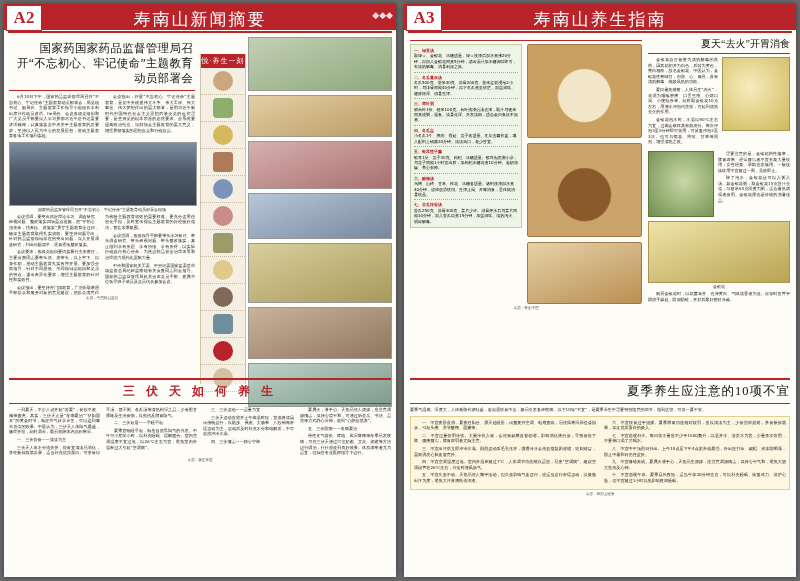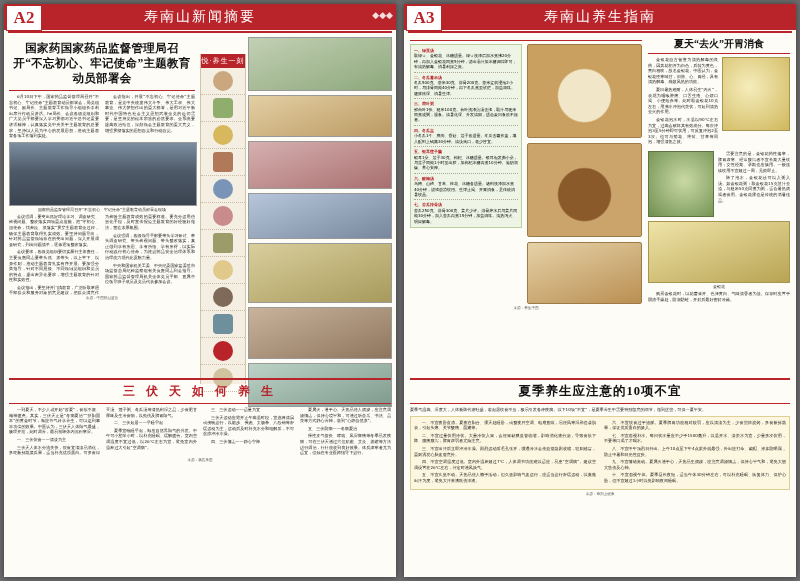--- a/index.html
+++ b/index.html
@@ -5,25 +5,25 @@
   html,body{margin:0;padding:0;background:#6d6d6d;}
   body{width:800px;height:581px;overflow:hidden;font-family:"DejaVu Sans","Liberation Sans",sans-serif;}
   .page{position:absolute;background:#fdfcf7;box-shadow:0 0 6px rgba(0,0,0,.5);}
   
   #pageA2{left:4px;top:4px;width:392px;height:573px;}
   #pageA3{left:404px;top:4px;width:392px;height:573px;}
 
   .masthead{position:relative;height:26px;background:#b9232a;color:#fff;}
   .mast-label{position:absolute;left:2px;top:1px;width:34px;height:24px;background:#fff;color:#b9232a;
      font-weight:bold;font-size:17px;line-height:24px;text-align:center;border:1px solid #b9232a;font-family:"Liberation Serif",serif;}
-  .mast-title{position:absolute;left:0;right:0;top:4px;text-align:center;font-size:14px;letter-spacing:2px;font-family:"DejaVu Sans",sans-serif;}
+  .mast-title{position:absolute;left:0;right:0;top:4px;text-align:center;font-size:17px;letter-spacing:2px;font-family:"DejaVu Sans",sans-serif;}
   .mast-deco{position:absolute;right:3px;top:6px;font-size:9px;opacity:.85;}
 
   .redline{height:2px;background:#b9232a;margin:1px 4px 0 4px;}
-  .headline{font-family:"Liberation Serif",serif;font-weight:bold;text-align:center;color:#111;}
+  .headline{font-family:"Liberation Serif",serif;font-weight:normal;text-align:right;color:#111;}
 
   .h-main{font-size:11.5px;line-height:15px;margin:4px 2px 4px 2px;letter-spacing:.3px;}
   .body-text{font-size:4.1px;line-height:5.6px;text-align:justify;color:#1a1a1a;
      font-family:"DejaVu Sans",sans-serif;}
   .body-text p{margin:0 0 2px 0;text-indent:8px;}
 
   .photo{background:#5d6a78;border:1px solid #999;}
   .photo.meeting{background:linear-gradient(180deg,#7d8fa2 0%,#4e5a68 45%,#3a4350 100%);}
   .caption{font-size:4px;color:#333;text-align:center;margin-top:1px;}
 

